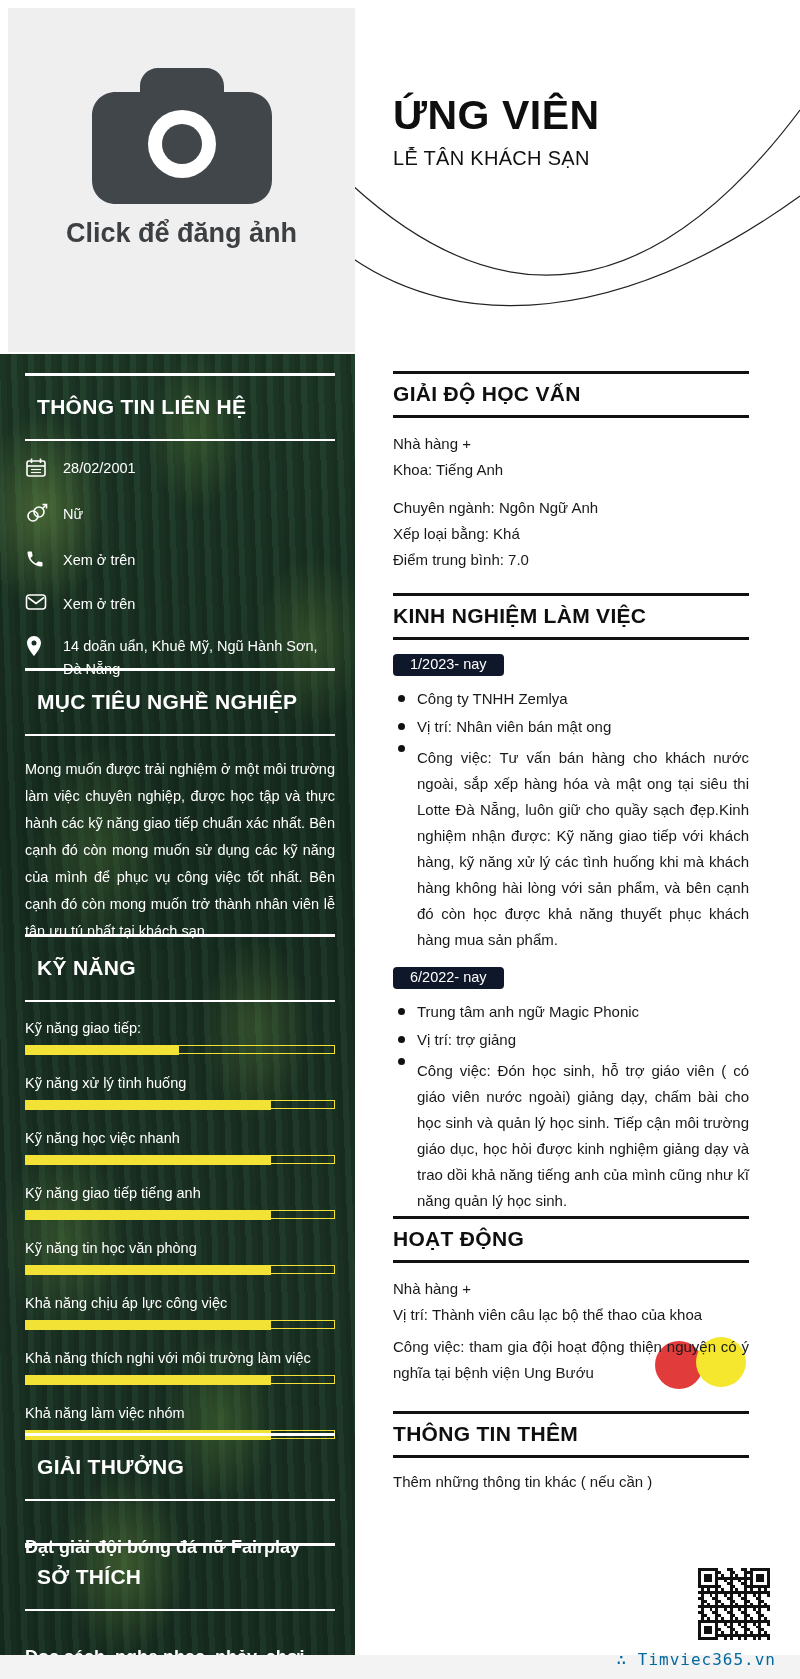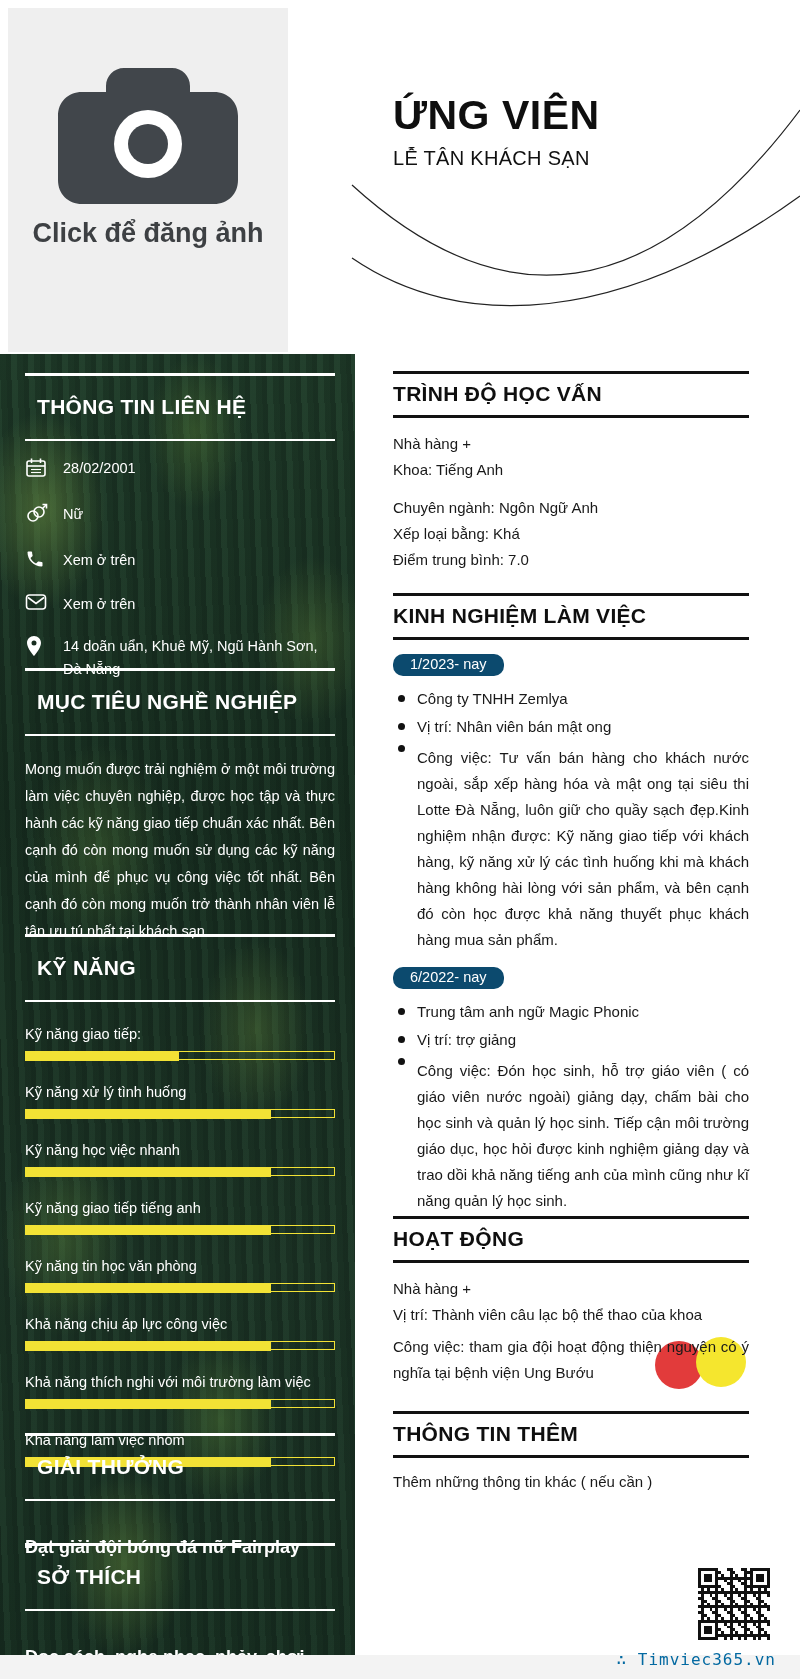--- a/index.html
+++ b/index.html
@@ -3,21 +3,21 @@
 <meta charset="utf-8">
 <style>
   html,body{margin:0;padding:0;background:#fff;}
   .page{position:relative;width:800px;height:1679px;background:#fff;overflow:hidden;
         font-family:"Liberation Sans","DejaVu Sans",sans-serif;color:#1a1a1a;}
 
   
   .curves{position:absolute;left:0;top:0;pointer-events:none;}
 
   
-  .photo-box{position:absolute;left:8px;top:8px;width:280px;height:344px;background:#efefef;
+  .photo-box{position:absolute;left:8px;top:8px;width:347px;height:344px;background:#efefef;
              cursor:pointer;text-align:center;}
   .camera{display:block;margin:48px auto 0 auto;}
   .photo-caption{font-size:27px;font-weight:bold;color:#3d4043;margin-top:2px;}
 
   
   .header{position:absolute;left:393px;top:92px;width:380px;}
   .header h1{margin:0;font-size:41px;font-weight:bold;color:#0f0f0f;letter-spacing:.5px;}
   .header .job-title{margin-top:8px;font-size:20px;color:#111;letter-spacing:.3px;}
 
   
@@ -38,37 +38,37 @@
   .s-sec{position:absolute;left:25px;width:310px;}
   .s-line{height:2.5px;background:#fff;}
   .s-title{margin:12px;padding:7px 0 8px 0;font-size:21px;font-weight:bold;letter-spacing:.3px;}
 
   .contact-list{margin-top:16px;}
   .contact-item{display:flex;align-items:flex-start;margin-bottom:17px;font-size:14.5px;line-height:23px;}
   .contact-item .cicon{flex:0 0 24px;margin-right:14px;margin-top:0px;}
 
   .s-par{margin-top:20px;font-size:14.5px;line-height:27px;text-align:justify;}
 
-  .skill{margin-top:24px;margin-bottom:21px;}
+  .skill{margin-top:18px;margin-bottom:21px;}
   .skill-label{font-size:14.5px;margin-bottom:9px;}
   .bar{position:relative;height:7px;border:1.5px solid var(--yellow);}
   .bar-fill{position:absolute;left:-1.5px;top:-1.5px;height:10px;background:var(--yellow);}
 
   .s-text{margin-top:34px;font-size:18px;line-height:24px;font-weight:bold;}
 
   
   .m-sec{position:absolute;left:393px;width:356px;}
   .m-line{height:3px;background:#111;}
   .m-title{margin:0;padding:8px 0 9px 0;font-size:21px;font-weight:bold;color:#0f0f0f;letter-spacing:.3px;}
 
   .edu-group{margin-top:13px;font-size:15px;line-height:25px;color:#191919;}
   .edu-group div{margin-bottom:1px;}
 
-  .badge{display:inline-block;background:#0c4a6e;color:#fff;font-size:14.5px;
-         border-radius:10px;padding:2px 17px 4px 17px;margin:14px 0 10px 0;}
+  .badge{display:inline-block;background:#0f172a;color:#fff;font-size:14.5px;
+         border-radius:4px;padding:2px 17px 4px 17px;margin:14px 0 10px 0;}
   .bullet-row{display:flex;align-items:flex-start;font-size:15px;line-height:25px;margin-bottom:3px;color:#191919;}
   .dot{flex:0 0 7px;width:7px;height:7px;border-radius:50%;background:#111;margin:9px 12px 0 5px;}
   .desc-row{display:flex;margin-top:6px;}
   .desc-row .dot{margin-top:0;}
   .desc-row p{margin:0;font-size:15px;line-height:26px;text-align:justify;color:#191919;flex:1;}
 
   .act-lines{margin-top:13px;font-size:15px;line-height:26px;color:#191919;}
   .act-desc{position:relative;z-index:1;margin:6px 0 16px 0;font-size:15px;line-height:26px;text-align:justify;color:#191919;}
   .m-text{margin-top:15px;font-size:15px;color:#191919;}
 
@@ -241,21 +241,21 @@
     <div class="s-sec" style="top:1189px">
       <div class="s-line"></div>
       <h2 class="s-title">SỞ THÍCH</h2>
       <div class="s-line"></div>
       <div class="s-text">Đọc sách, nghe nhạc, nhảy, chơi thể thao</div>
     </div>
   </aside>
 
   <section class="m-sec" style="top:371px">
     <div class="m-line"></div>
-    <h2 class="m-title">TRÌNH ĐỘ HỌC VẤN</h2>
+    <h2 class="m-title">GIẢI ĐỘ HỌC VẤN</h2>
     <div class="m-line"></div>
     <div class="edu-group">
       <div>Nhà hàng +</div>
       <div>Khoa: Tiếng Anh</div>
     </div>
     <div class="edu-group">
       <div>Chuyên ngành: Ngôn Ngữ Anh</div>
       <div>Xếp loại bằng: Khá</div>
       <div>Điểm trung bình: 7.0</div>
     </div>

